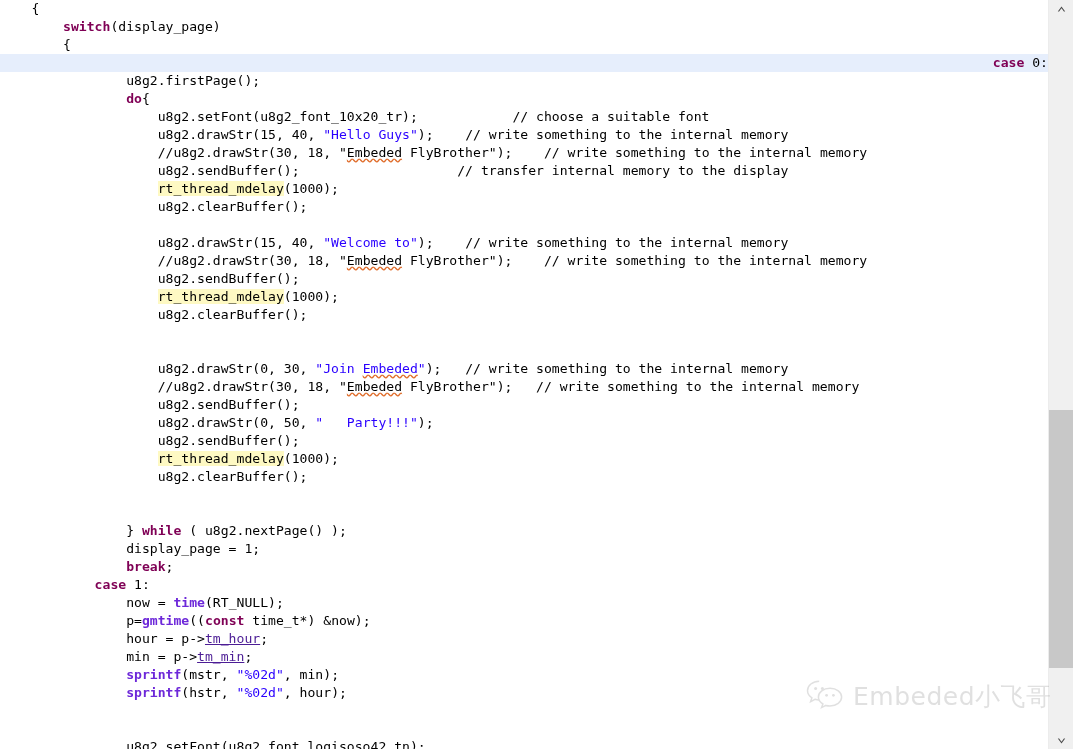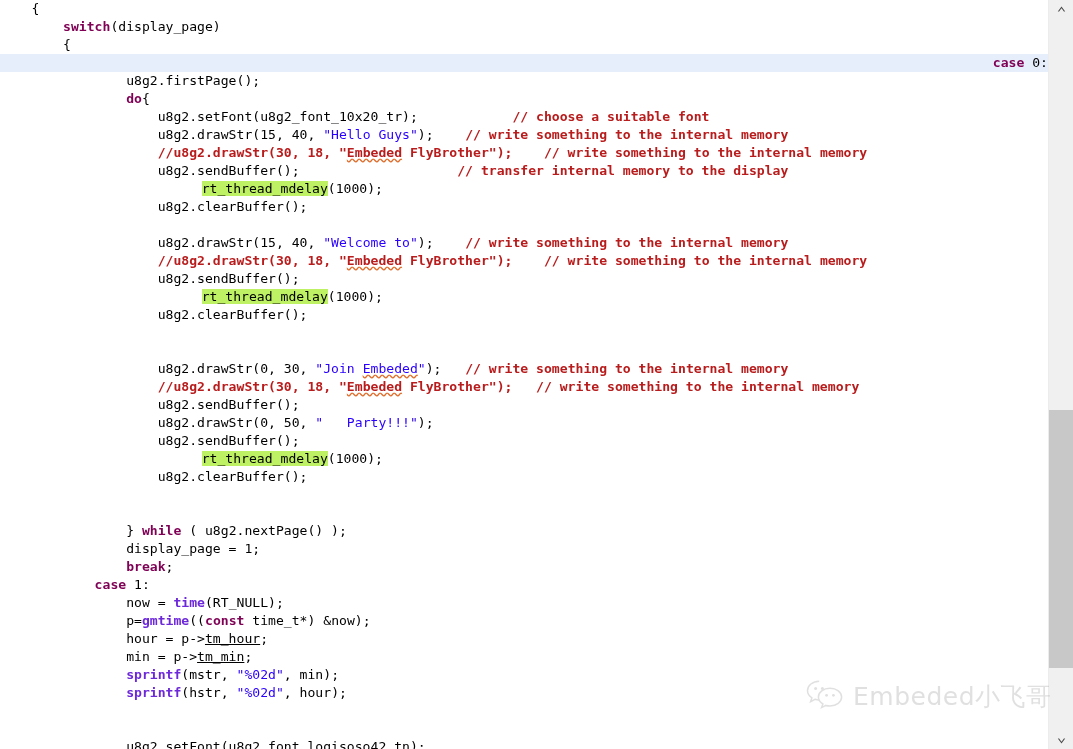--- a/index.html
+++ b/index.html
@@ -54,24 +54,24 @@
   }
   .line.hl {
     background: #e6eefc;
     text-align: right;
   }
 
   
   .kw      { color: #7f0055; font-weight: bold; }   
   .fn      { color: #6d28d9; font-weight: bold; }   
   .str     { color: #2a00ff; }                      
-  .cmt     { color: #b91c1c; font-weight: bold; }
+  .cmt     { color: #000000; }
   .plain   { color: #000000; }
-  .field   { color: #000000; text-decoration: underline; }  
-  .occ     { background: #bef264; margin-left: 44px; }                 
+  .field   { color: #4c1d95; text-decoration: underline; }  
+  .occ     { background: #fef9c3; }                 
 
   
   .spell {
     text-decoration: underline wavy #e06c2a;
     text-decoration-skip-ink: none;
   }
 
   
   #scrollbar {
     position: absolute;

